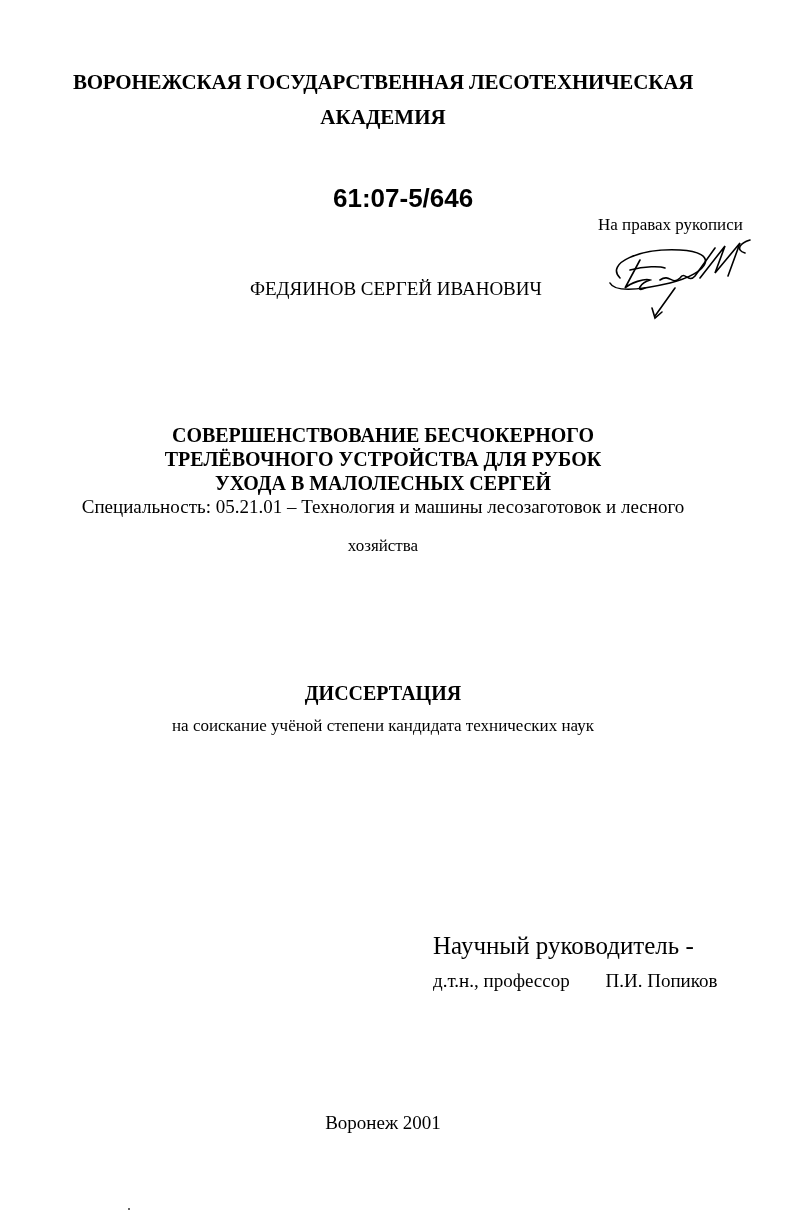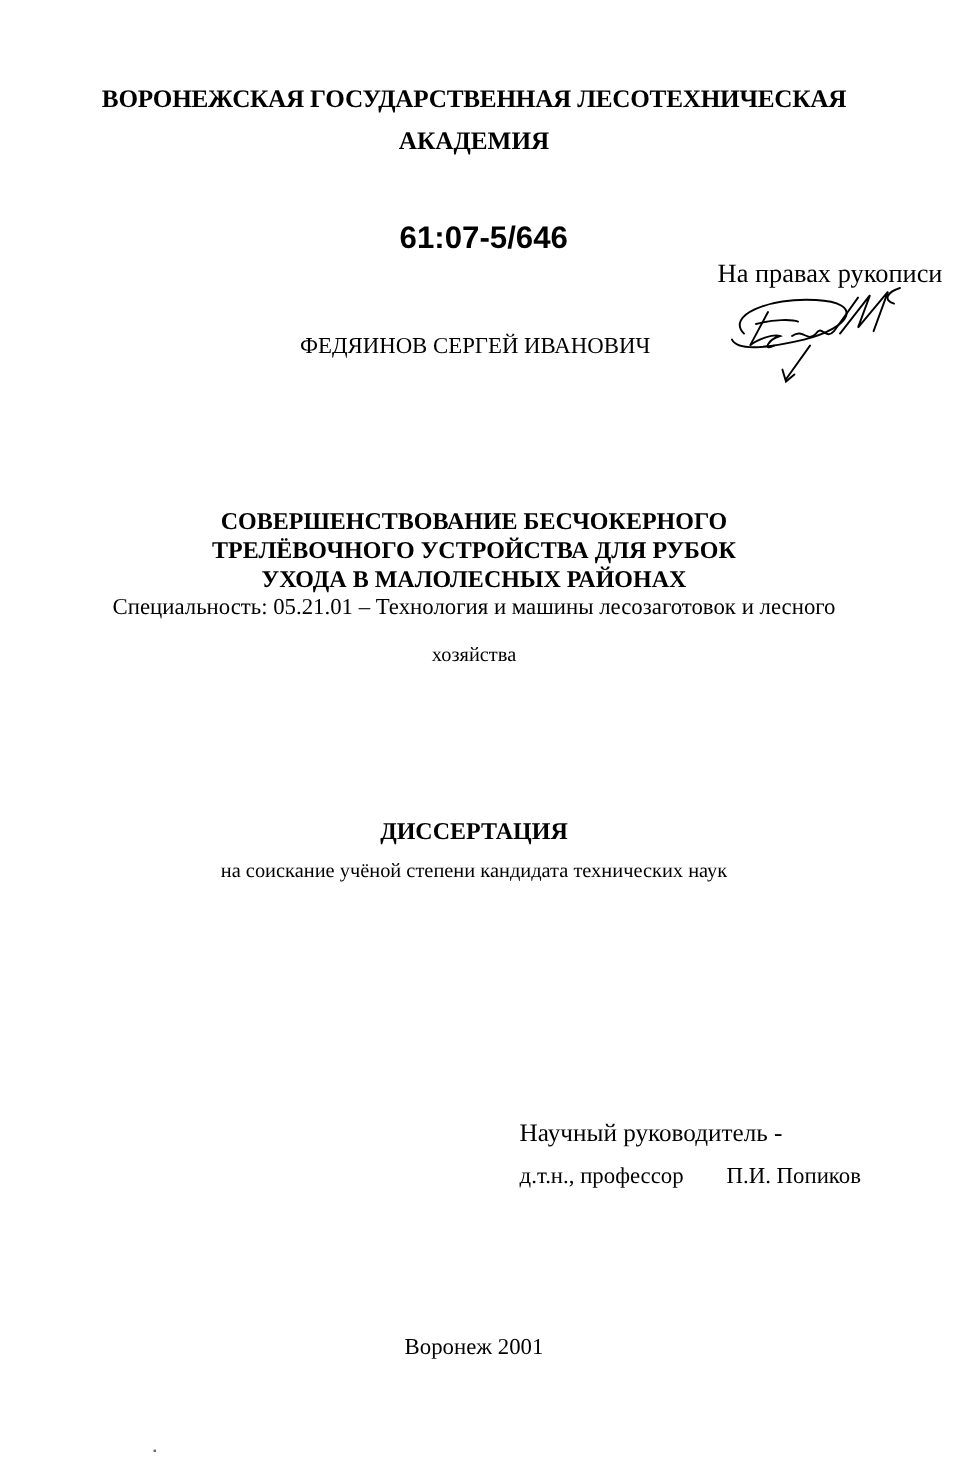--- a/index.html
+++ b/index.html
@@ -1,34 +1,34 @@
 <!DOCTYPE html>
 <html><head>
   <meta charset="utf-8">
   <style>
     html, body { margin: 0; padding: 0; background: #ffffff; }
     body { width: 798px; height: 1227px; position: relative; overflow: hidden; color: #000; font-family: "Liberation Serif", serif; }
     .abs { position: absolute; white-space: nowrap; }
-    .center { left: 0; width: 766px; text-align: center; padding-left: 12px; }
+    .center { left: 0; width: 766px; text-align: center; }
     .b { font-weight: normal; margin-left: 31px; }
     .inst { top: 70px; font-size: 21px; font-weight: bold; letter-spacing: -0.2px; }
     .inst2 { top: 105px; font-size: 21px; font-weight: bold; }
     .code { top: 183px; left: 333px; font-family: "Liberation Sans", sans-serif; font-weight: bold; font-size: 26px; }
-    .rights { top: 215px; left: 598px; font-size: 22px; }
+    .rights { top: 215px; left: 598px; font-size: 17px; }
     .author { top: 278px; left: 250px; font-size: 19px; font-weight: normal; }
     .sig { top: 238px; left: 600px; width: 160px; height: 85px; }
     .title { font-size: 20px; font-weight: bold; }
     .t1 { top: 424px; }
     .t2 { top: 448px; }
     .t3 { top: 472px; }
     .spec { top: 496px; font-size: 19px; }
     .spec2 { top: 536px; font-size: 17px; }
     .diss { top: 642px; font-size: 20px; font-weight: bold; margin-top: 40px; }
     .degree { top: 716px; font-size: 17px; }
-    .sup1 { top: 932px; left: 433px; font-size: 21px; }
+    .sup1 { top: 932px; left: 433px; font-size: 25px; }
     .sup2 { top: 970px; left: 433px; font-size: 19px; }
     .city { top: 1112px; font-size: 19px; }
     .dot { top: 1208px; left: 128px; width: 2px; height: 2px; background: #666; }
   </style>
 </head>
 <body>
 
 <div class="abs center inst">ВОРОНЕЖСКАЯ ГОСУДАРСТВЕННАЯ ЛЕСОТЕХНИЧЕСКАЯ</div>
 <div class="abs center inst2">АКАДЕМИЯ</div>
 
@@ -43,21 +43,21 @@
   <path d="M30 32 C 45 28, 60 28, 65 30"></path>
   <path d="M60 42 C 70 35, 72 48, 80 40 C 85 32, 88 46, 95 38 L 115 10"></path>
   <path d="M100 40 L 125 8 L 115 35 L 140 5 L 128 38"></path>
   <path d="M150 2 C 140 5, 135 12, 145 15"></path>
   <path d="M75 50 L 55 78"></path>
   <path d="M52 70 L 55 80 L 62 74"></path>
 </svg>
 
 <div class="abs center title t1">СОВЕРШЕНСТВОВАНИЕ БЕСЧОКЕРНОГО</div>
 <div class="abs center title t2">ТРЕЛЁВОЧНОГО УСТРОЙСТВА ДЛЯ РУБОК</div>
-<div class="abs center title t3">УХОДА В МАЛОЛЕСНЫХ РАЙОНАХ</div>
+<div class="abs center title t3">УХОДА В МАЛОЛЕСНЫХ СЕРГЕЙ</div>
 
 <div class="abs center spec">Специальность: 05.21.01 – Технология и машины лесозаготовок и лесного</div>
 <div class="abs center spec2">хозяйства</div>
 
 <div class="abs center diss">ДИССЕРТАЦИЯ</div>
 <div class="abs center degree">на соискание учёной степени кандидата технических наук</div>
 
 <div class="abs sup1">Научный руководитель -</div>
 <div class="abs sup2"><span>д.т.н., профессор </span><span class="b">П.И. Попиков</span></div>
 

